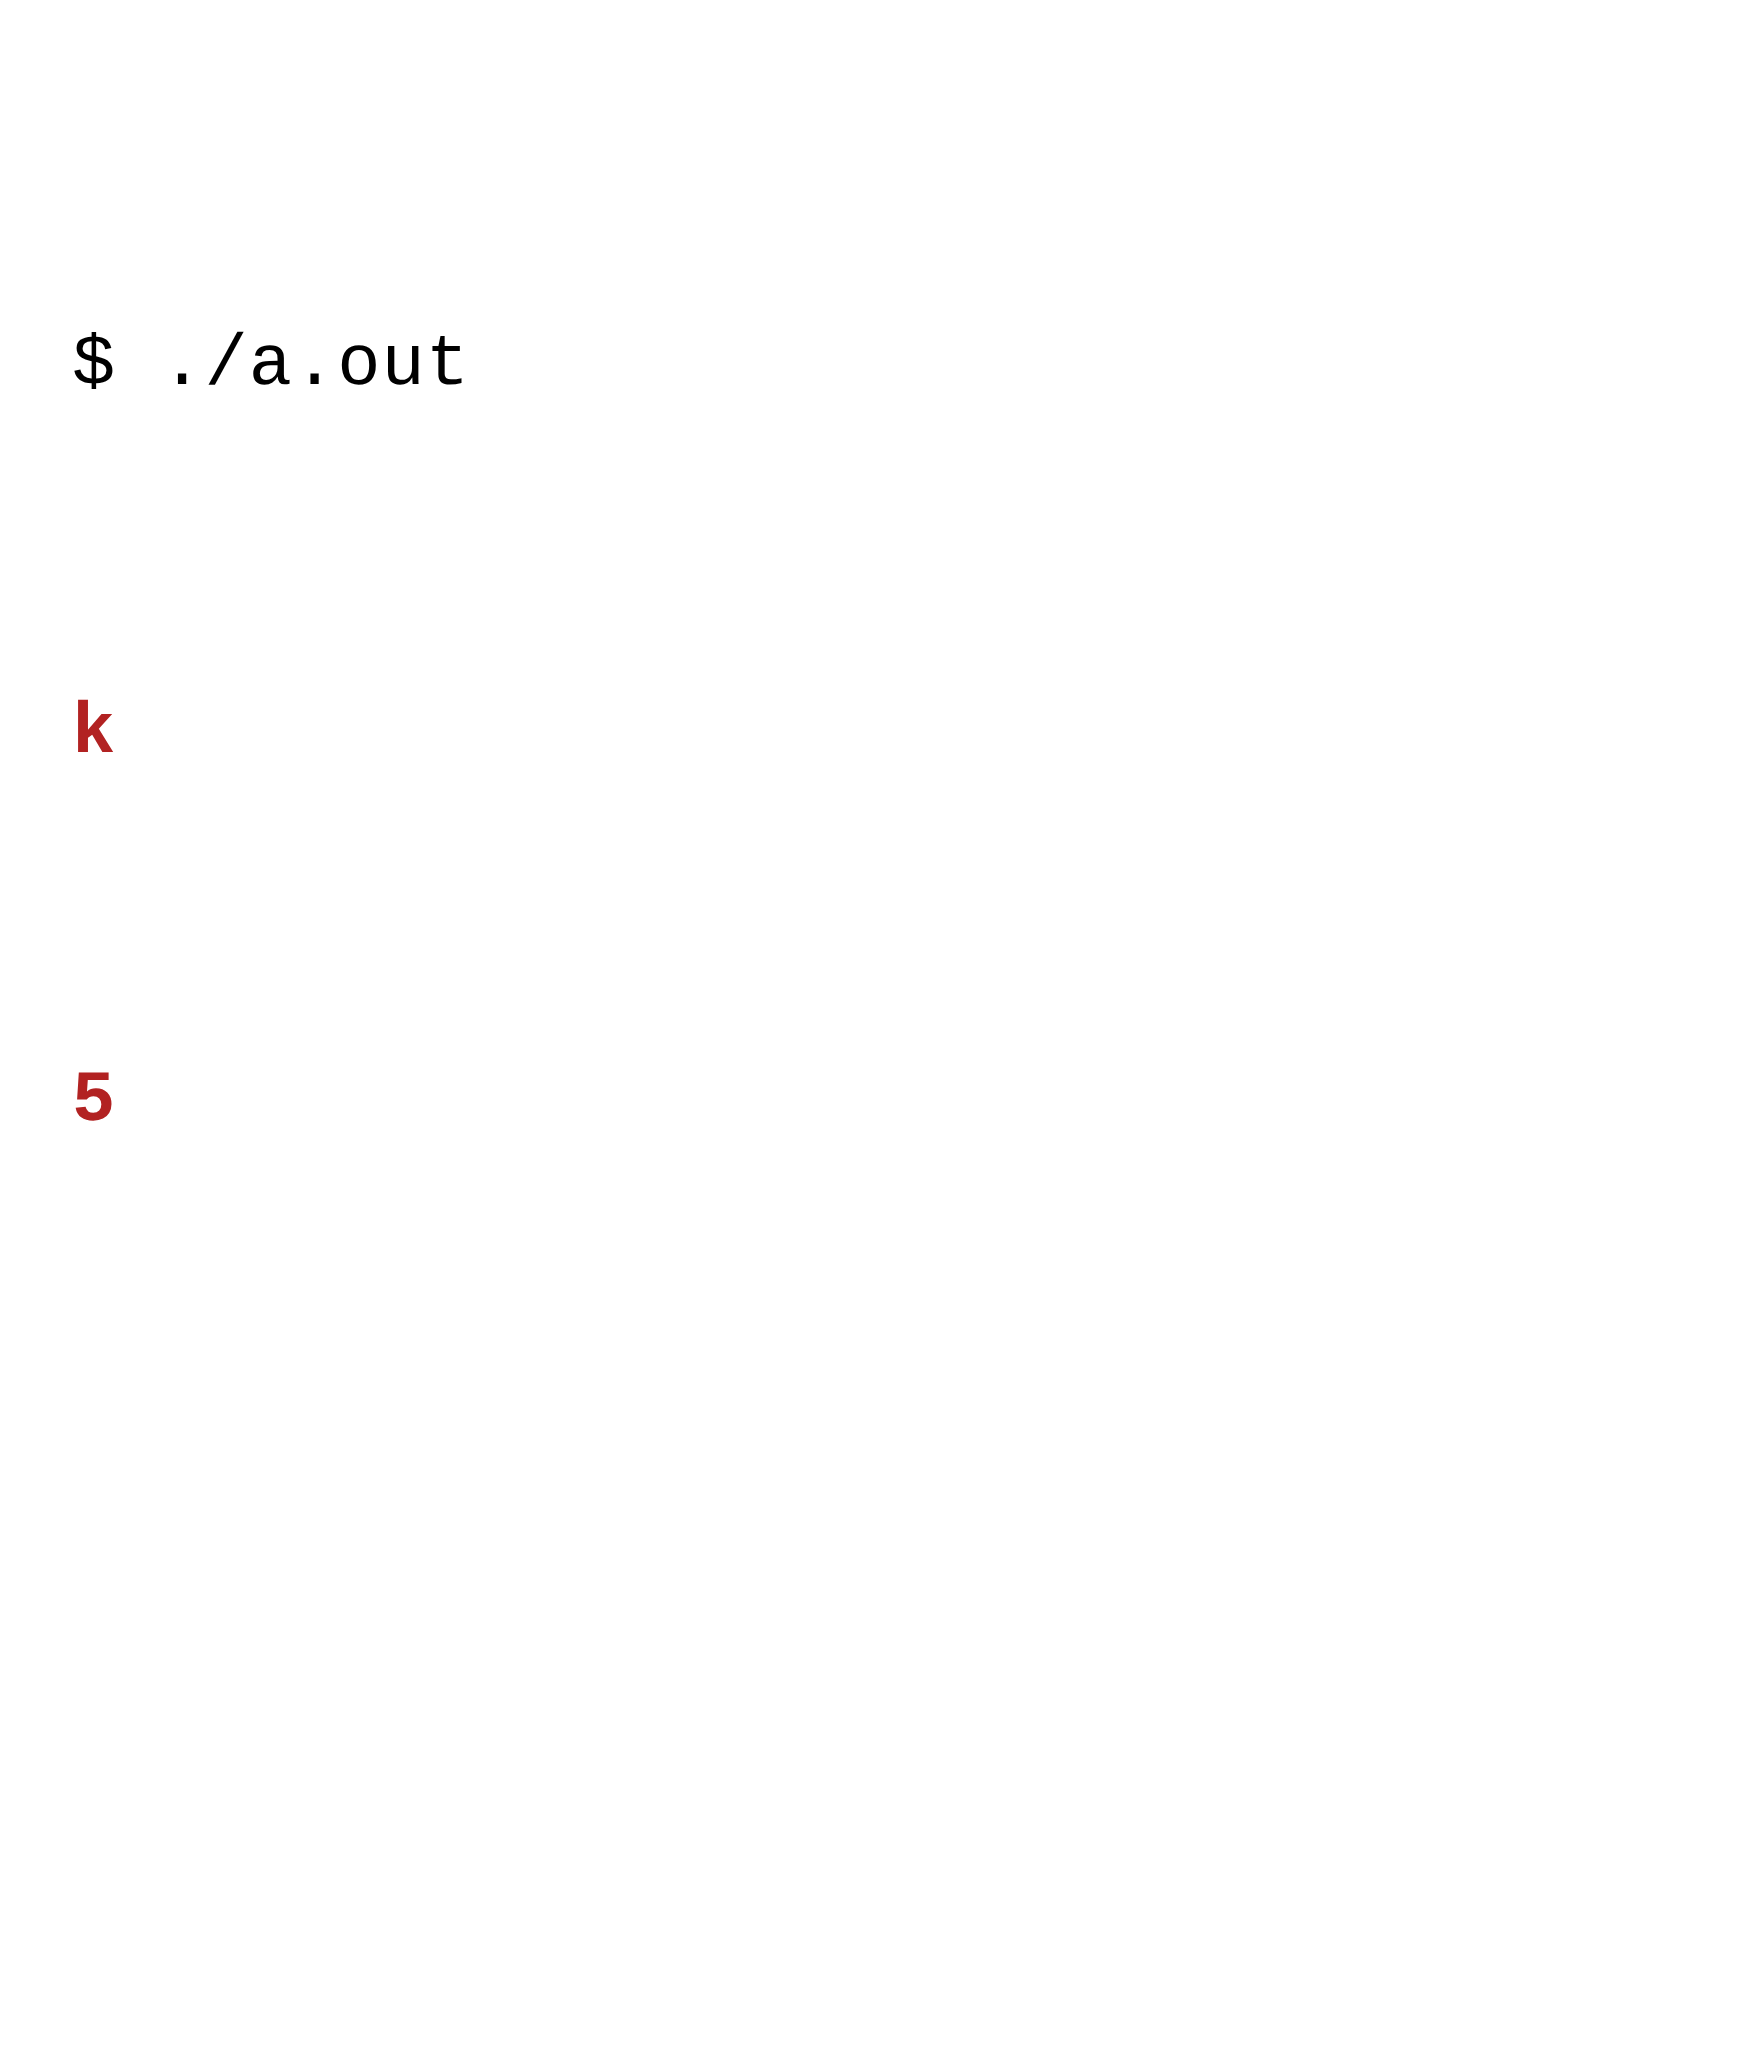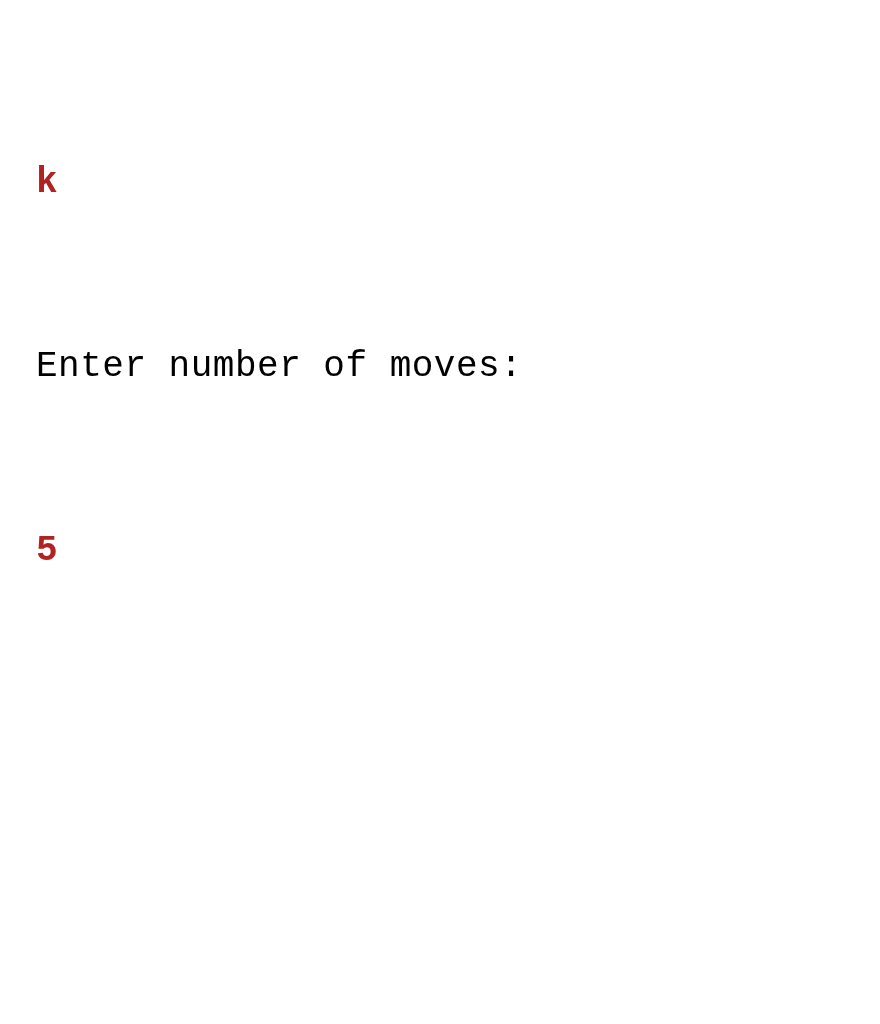--- a/index.html
+++ b/index.html
@@ -24,19 +24,19 @@
       font-weight: 700;
     }
     .line { display: block; }
   </style>
 </head>
 <body>
 
 <div class="page">
 
   <div class="session">
+    <span class="line">$ ./a.out</span>
     <span class="line user-input">k</span>
-    <span class="line">Enter number of moves:</span>
     <span class="line user-input">5</span>
     
   </div>
 
 </div>
 
 </body></html>

